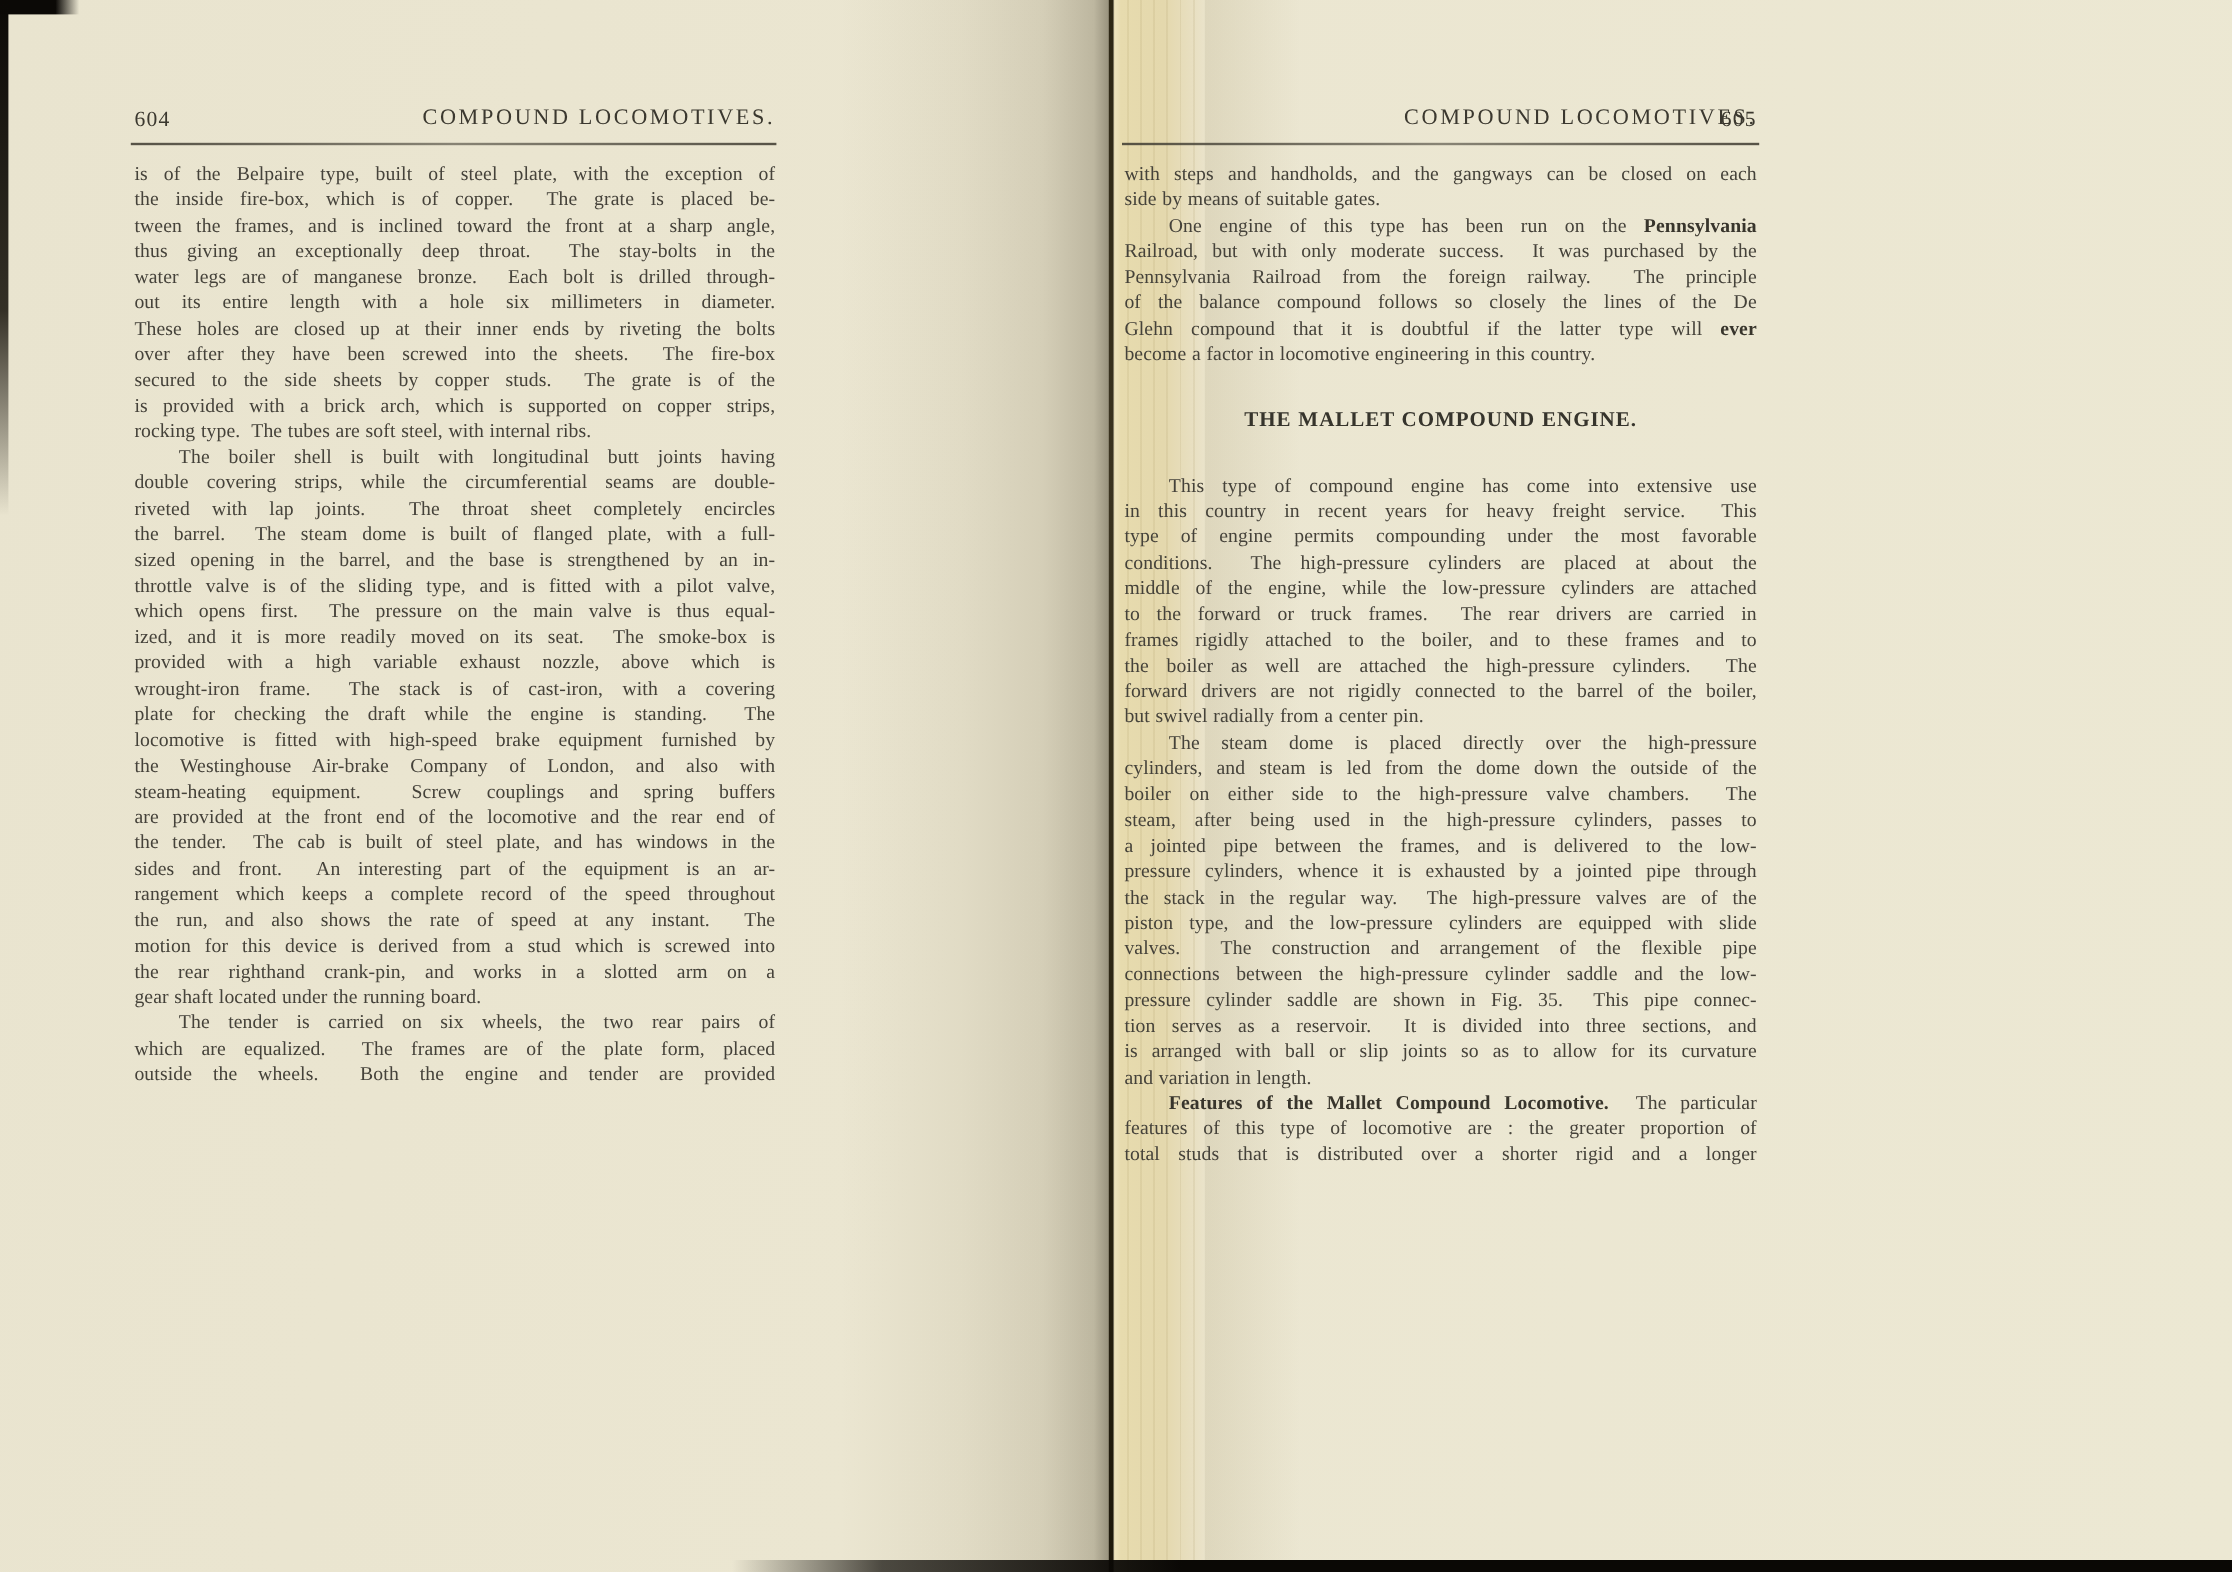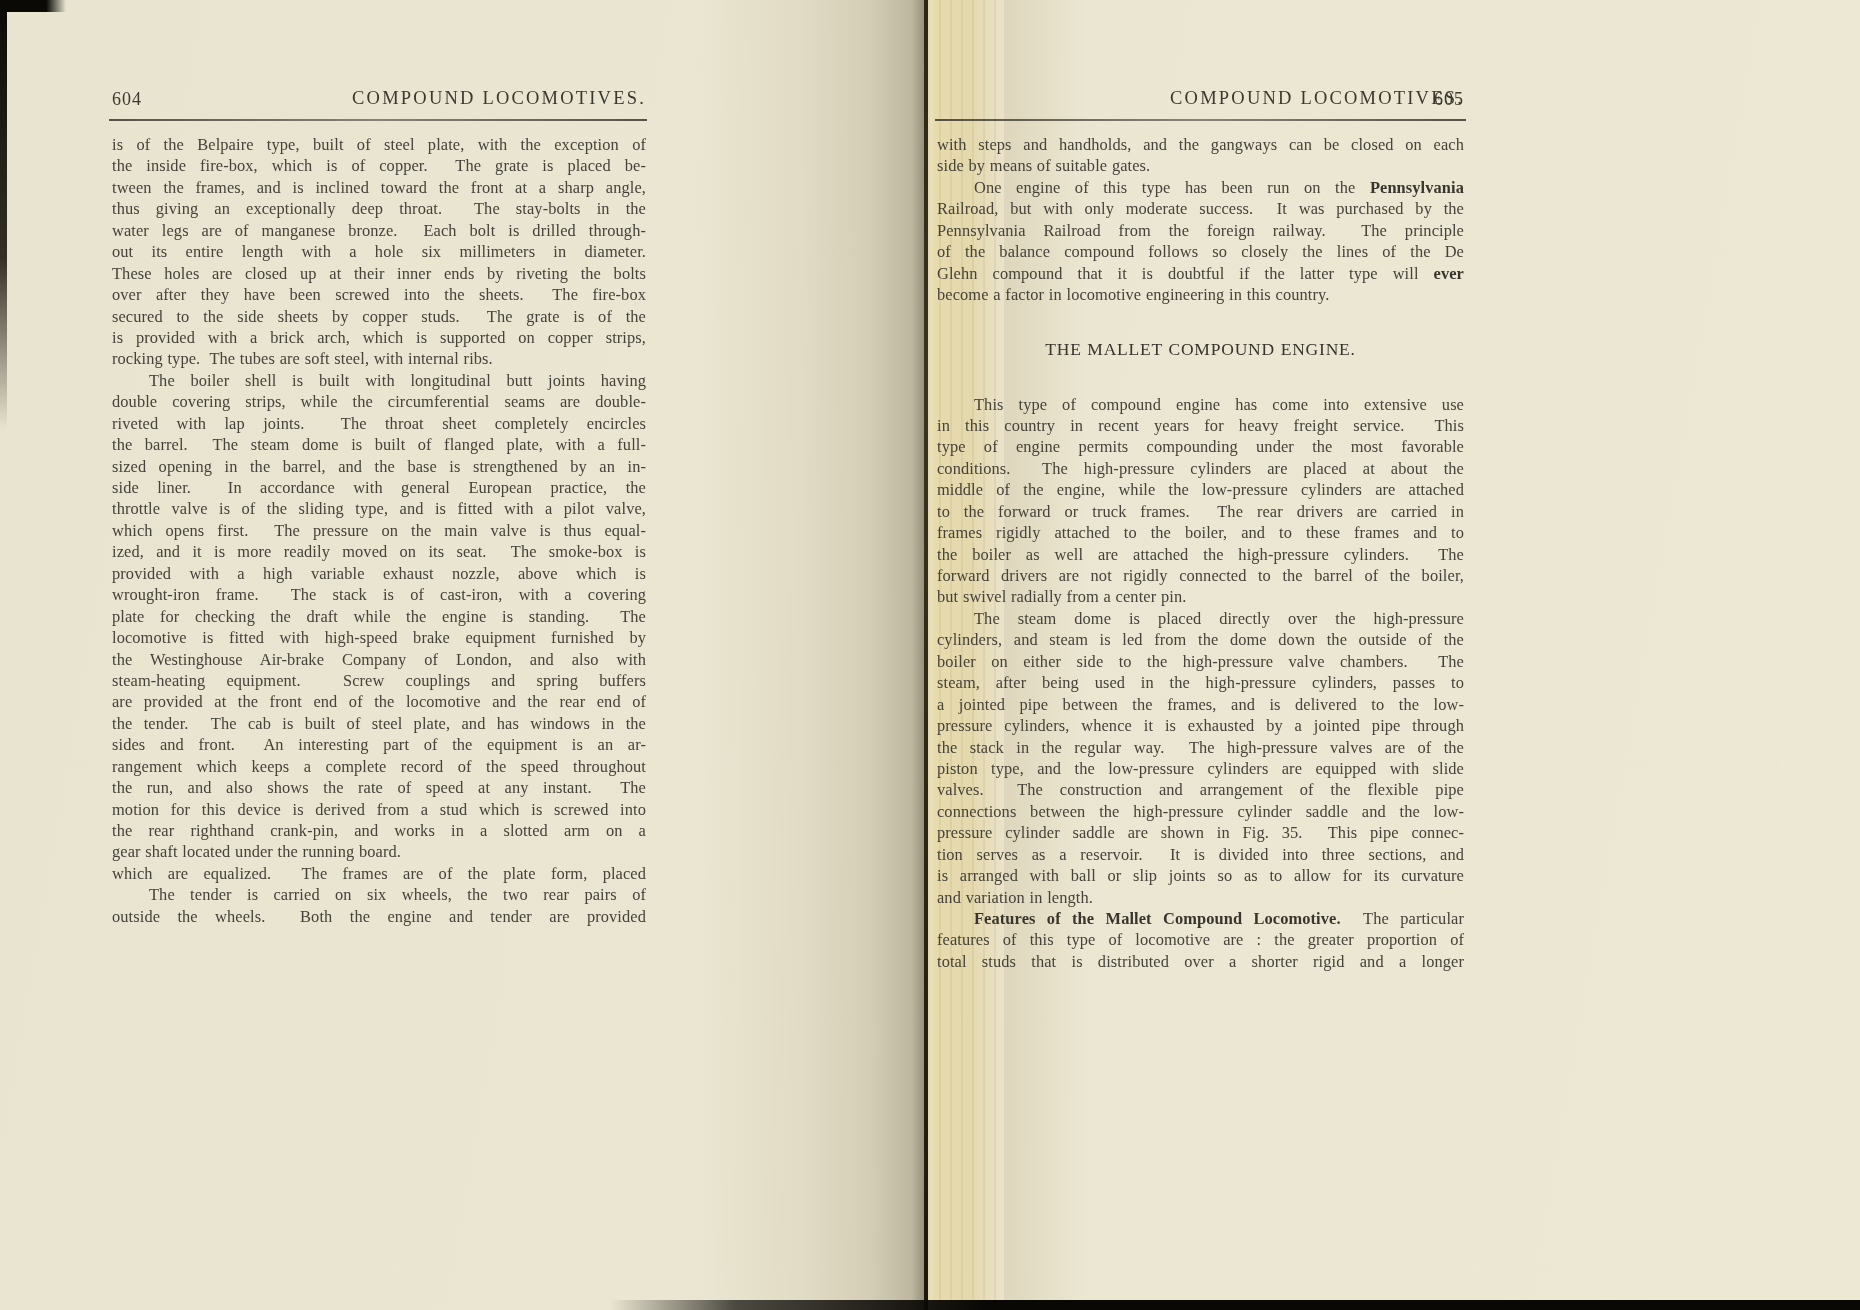--- a/index.html
+++ b/index.html
@@ -33,21 +33,21 @@
   .page-num{position:absolute;font-size:18px;color:#3b382f;letter-spacing:1px;}
   .running-title{position:absolute;font-size:18.5px;letter-spacing:2.2px;color:#3b382f;text-align:right;}
   .header-rule{position:absolute;height:2px;
     background:linear-gradient(to right,rgba(70,66,55,.9),rgba(70,66,55,.6) 50%,rgba(70,66,55,.9));}
   
   .column{position:absolute;font-size:16.4px;line-height:21.45px;letter-spacing:.1px;word-spacing:.5px;color:#45423a;}
   .line{text-align:justify;text-align-last:justify;height:21.45px;}
   .line.endline{text-align-last:left;}
   .line.indent{padding-left:37px;}
   .bold{font-weight:700;color:#38352c;}
-  .section-heading{font-weight:400;text-align:center;font-size:17.5px;letter-spacing:.8px;
+  .section-heading{font-weight:700;text-align:center;font-size:17.5px;letter-spacing:.8px;
     margin:32px 0 34px;line-height:22px;color:#36342c;}
 </style>
 </head>
 <body>
 
 <div class="canvas">
 
   <div class="gutter-left-shadow"></div>
   <div class="gutter-strip"></div>
   <div class="spine-line"></div>
@@ -70,40 +70,39 @@
         <div class="line"><span>These holes are closed up at their inner ends by riveting the bolts</span></div>
         <div class="line"><span>over after they have been screwed into the sheets.&nbsp; The fire-box</span></div>
         <div class="line"><span>secured to the side sheets by copper studs.&nbsp; The grate is of the</span></div>
         <div class="line"><span>is provided with a brick arch, which is supported on copper strips,</span></div>
         <div class="line endline"><span>rocking type.&nbsp; The tubes are soft steel, with internal ribs.</span></div>
         <div class="line indent"><span>The boiler shell is built with longitudinal butt joints having</span></div>
         <div class="line"><span>double covering strips, while the circumferential seams are double-</span></div>
         <div class="line"><span>riveted with lap joints.&nbsp; The throat sheet completely encircles</span></div>
         <div class="line"><span>the barrel.&nbsp; The steam dome is built of flanged plate, with a full-</span></div>
         <div class="line"><span>sized opening in the barrel, and the base is strengthened by an in-</span></div>
-        <div class="line"><span>side liner.&nbsp; In accordance with general European practice, the</span></div>
         <div class="line"><span>throttle valve is of the sliding type, and is fitted with a pilot valve,</span></div>
         <div class="line"><span>which opens first.&nbsp; The pressure on the main valve is thus equal-</span></div>
         <div class="line"><span>ized, and it is more readily moved on its seat.&nbsp; The smoke-box is</span></div>
         <div class="line"><span>provided with a high variable exhaust nozzle, above which is</span></div>
         <div class="line"><span>wrought-iron frame.&nbsp; The stack is of cast-iron, with a covering</span></div>
         <div class="line"><span>plate for checking the draft while the engine is standing.&nbsp; The</span></div>
         <div class="line"><span>locomotive is fitted with high-speed brake equipment furnished by</span></div>
         <div class="line"><span>the Westinghouse Air-brake Company of London, and also with</span></div>
         <div class="line"><span>steam-heating equipment.&nbsp; Screw couplings and spring buffers</span></div>
         <div class="line"><span>are provided at the front end of the locomotive and the rear end of</span></div>
         <div class="line"><span>the tender.&nbsp; The cab is built of steel plate, and has windows in the</span></div>
         <div class="line"><span>sides and front.&nbsp; An interesting part of the equipment is an ar-</span></div>
         <div class="line"><span>rangement which keeps a complete record of the speed throughout</span></div>
         <div class="line"><span>the run, and also shows the rate of speed at any instant.&nbsp; The</span></div>
         <div class="line"><span>motion for this device is derived from a stud which is screwed into</span></div>
         <div class="line"><span>the rear righthand crank-pin, and works in a slotted arm on a</span></div>
         <div class="line endline"><span>gear shaft located under the running board.</span></div>
+        <div class="line indent"><span>The tender is carried on six wheels, the two rear pairs of</span></div>
         <div class="line"><span>which are equalized.&nbsp; The frames are of the plate form, placed</span></div>
-        <div class="line indent"><span>The tender is carried on six wheels, the two rear pairs of</span></div>
         <div class="line"><span>outside the wheels.&nbsp; Both the engine and tender are provided</span></div>
       </div>
   </div>
 
   <div>
     <div class="running-title" style="left:937px;top:88px;width:527px;">COMPOUND LOCOMOTIVES.</div>
     <div class="page-num" style="left:937px;top:89px;width:527px;text-align:right;">605</div>
     <div class="header-rule" style="left:935px;top:119px;width:531px;"></div>
     <div class="column" style="left:937px;top:134px;width:527px;">
         <div class="line"><span>with steps and handholds, and the gangways can be closed on each</span></div>

